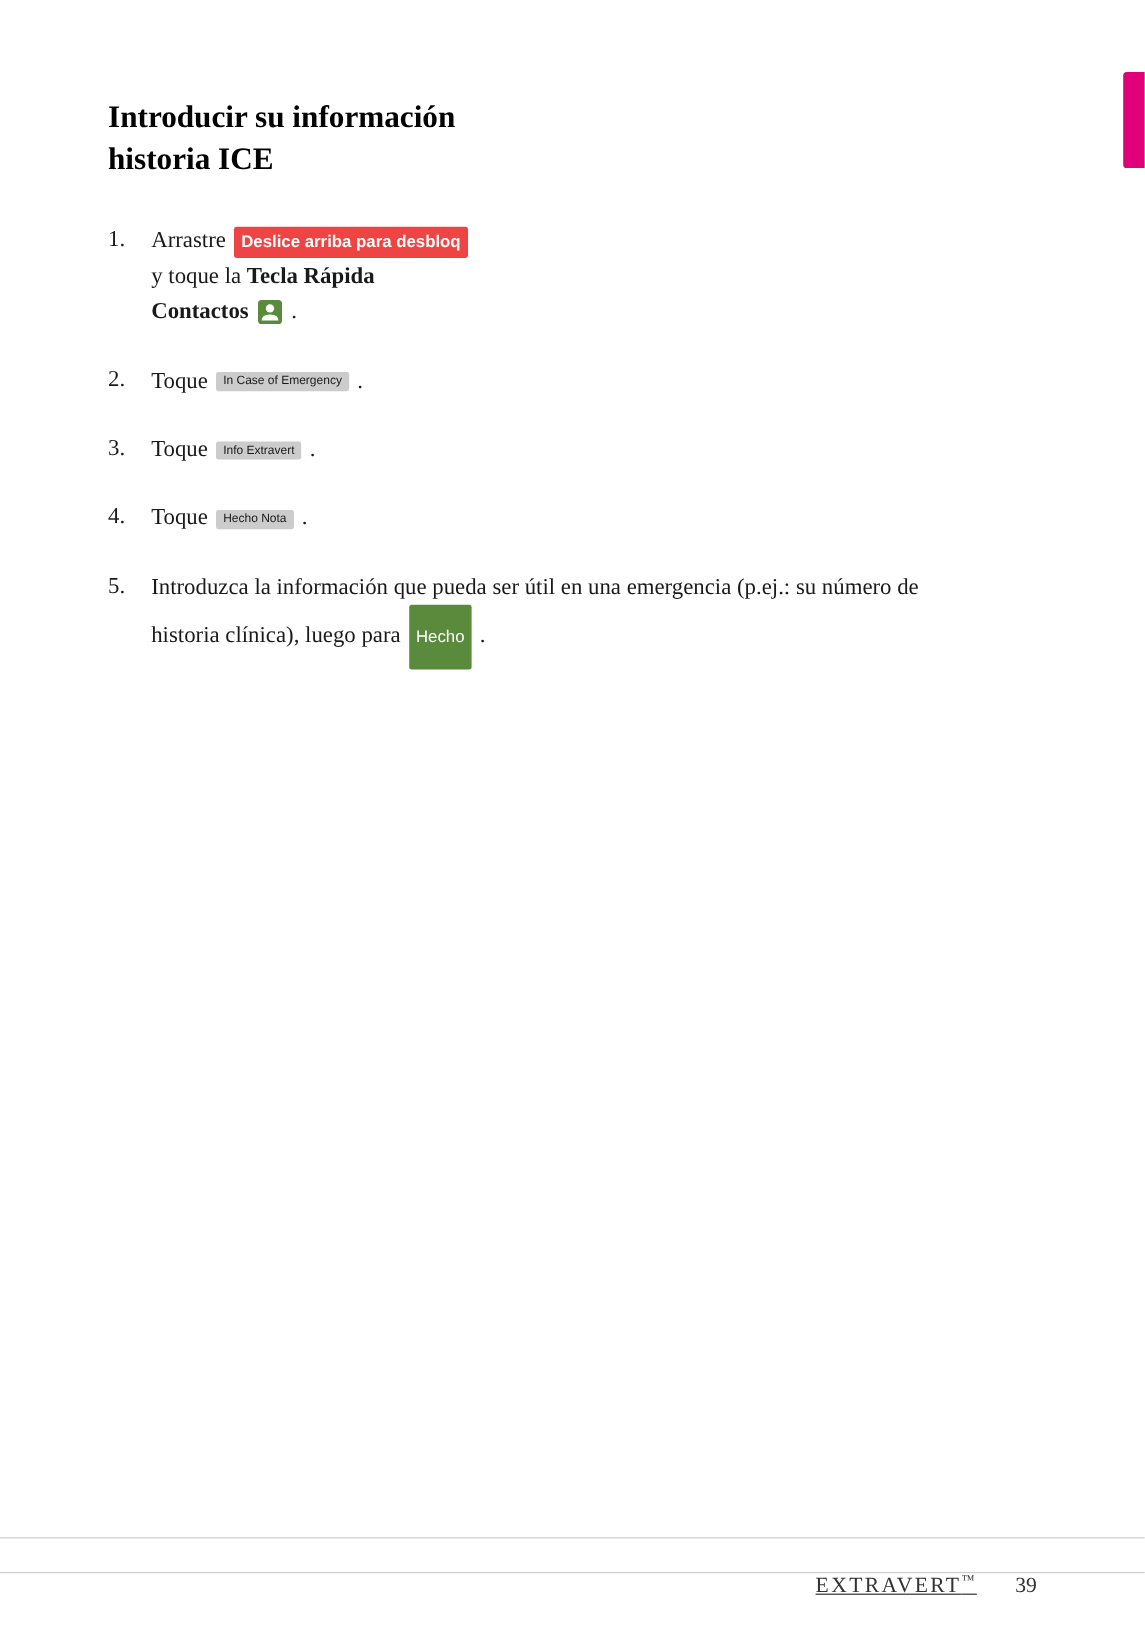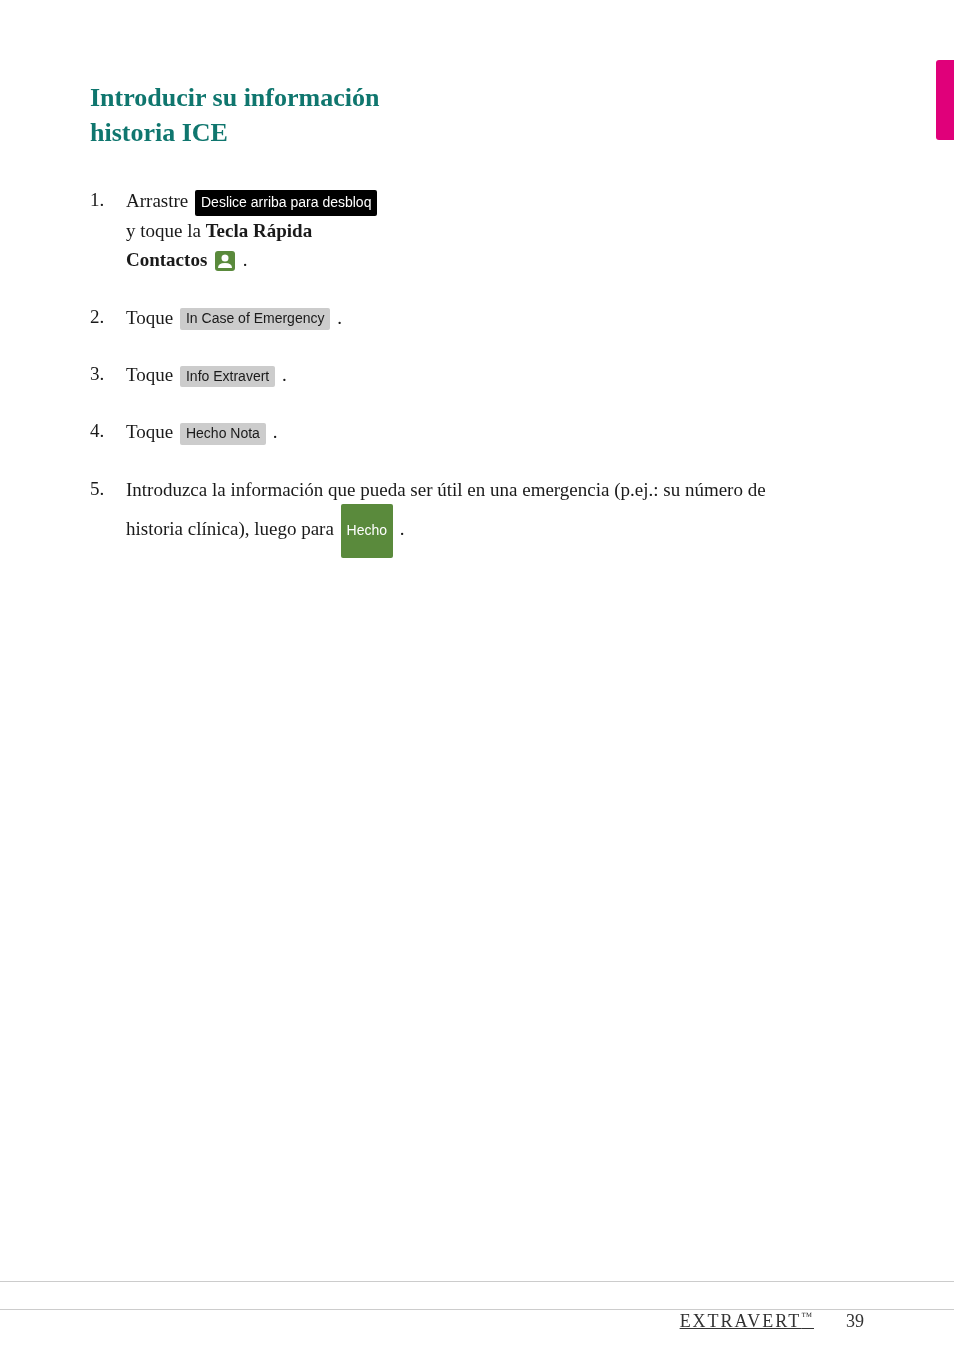--- a/index.html
+++ b/index.html
@@ -18,21 +18,21 @@
     }
 
     .page-content {
       padding: 80px 90px 60px 90px;
       max-width: 860px;
     }
 
     .page-title {
       font-size: 26px;
       font-weight: bold;
-      color: #0f766e;
+      color: #000000;
       line-height: 1.35;
       margin-bottom: 36px;
     }
 
     .steps-list {
       list-style: none;
       padding: 0;
     }
 
     .step-item {
@@ -58,29 +58,29 @@
 
     .step-text {
       font-size: 19px;
       color: #1a1a1a;
       line-height: 1.55;
       flex: 1;
     }
 
     .btn-label {
       display: inline-block;
-      background: #000000;
+      background: #ef4444;
       color: #ffffff;
       font-size: 14px;
       font-family: Arial, Helvetica, sans-serif;
       padding: 2px 6px;
       border-radius: 2px;
       vertical-align: middle;
       margin: 0 2px;
-      font-weight: normal;
+      font-weight: bold;
       white-space: nowrap;
     }
 
     .btn-label-green {
       display: inline-block;
       background: #5a8a3c;
       color: #ffffff;
       font-size: 14px;
       font-family: Arial, Helvetica, sans-serif;
       padding: 16px 6px;
@@ -88,21 +88,21 @@
       vertical-align: middle;
       margin: 0 2px;
       font-weight: normal;
       white-space: nowrap;
     }
 
     .btn-label-gray {
       display: inline-block;
       background: #cccccc;
       color: #1a1a1a;
-      font-size: 14px;
+      font-size: 10px;
       font-family: Arial, Helvetica, sans-serif;
       padding: 0 6px;
       border-radius: 2px;
       vertical-align: middle;
       margin: 0 2px;
       font-weight: normal;
       white-space: nowrap;
     }
 
     .bold-text {

